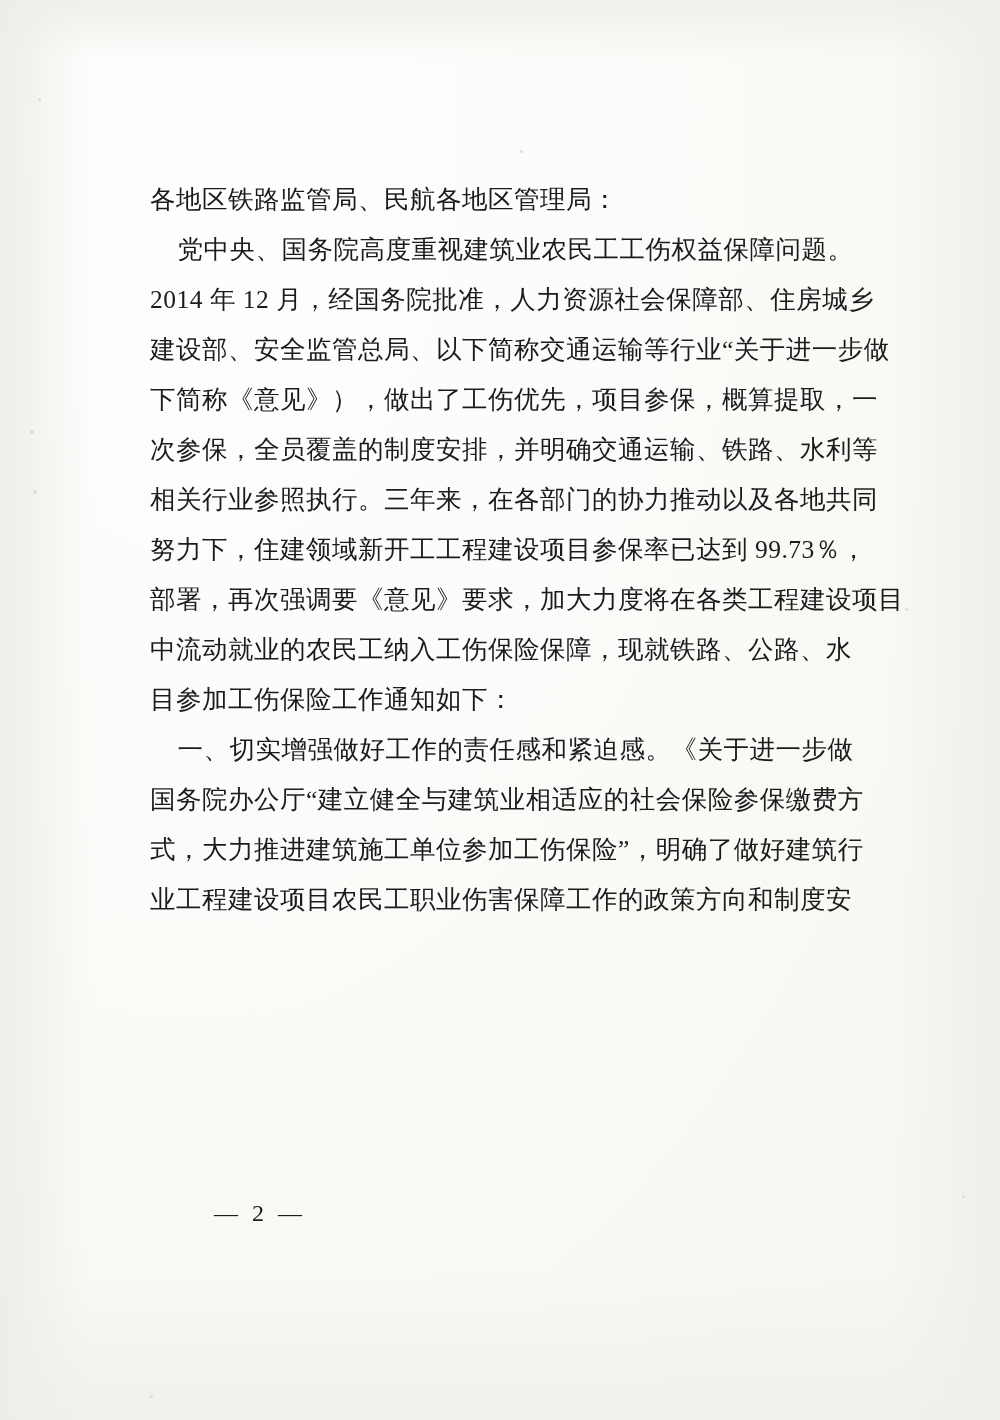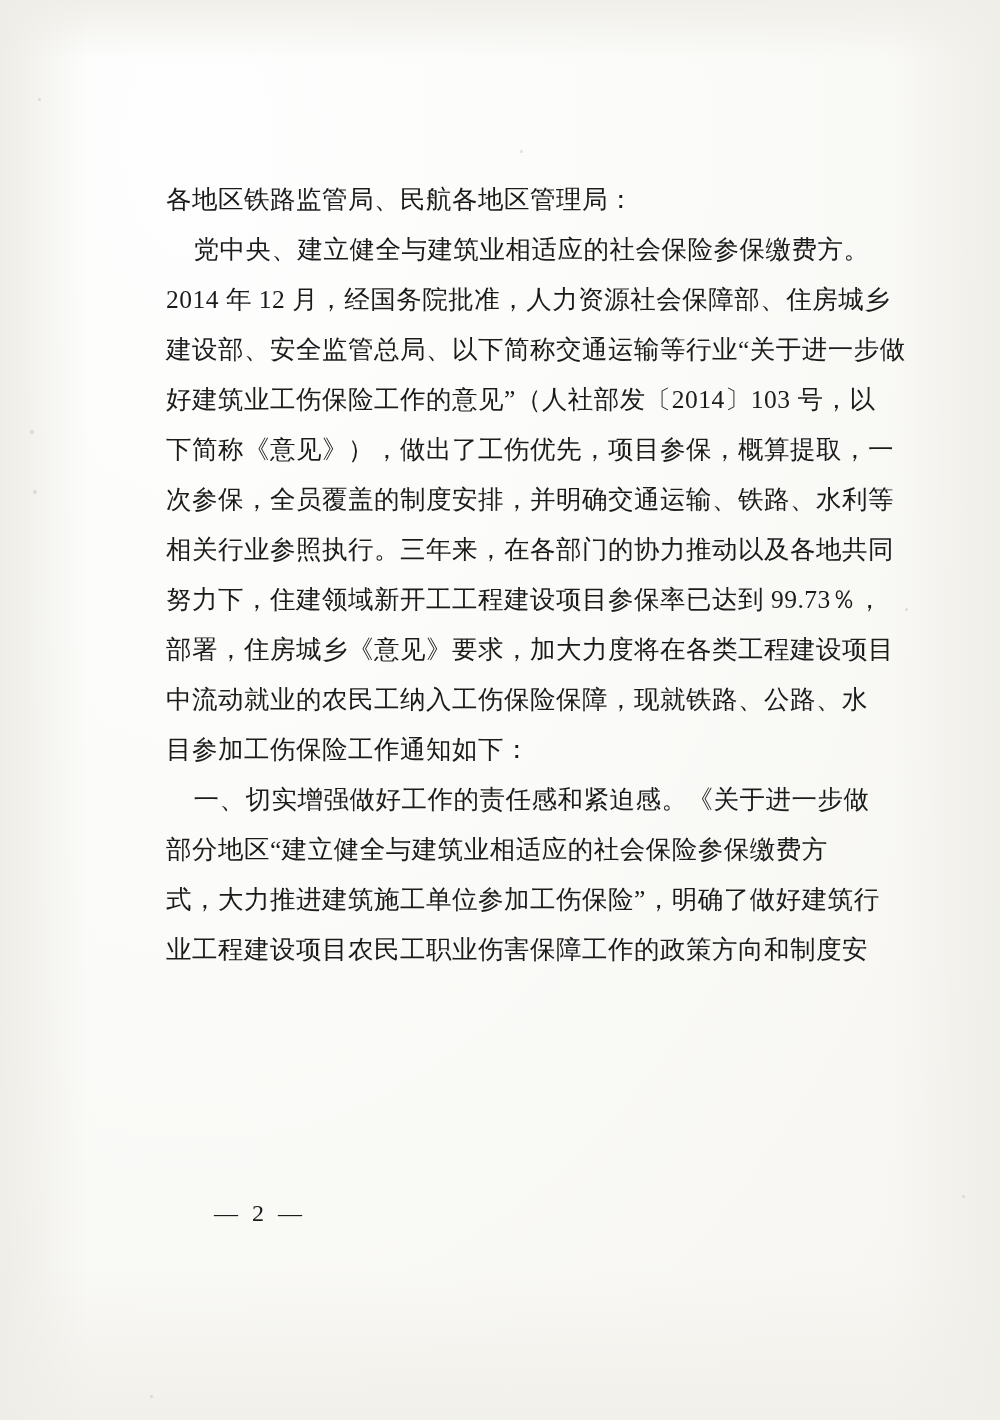--- a/index.html
+++ b/index.html
@@ -38,21 +38,20 @@
     width: 730px;
   }
 
   .doc-line {
     font-size: 25.5px;
     line-height: 50px;
     letter-spacing: 0.5px;
     color: #1b1b1b;
     white-space: pre;
     font-family: "Liberation Serif", "DejaVu Serif", serif;
-    margin-left: 16px;
   }
 
   .page-number {
     position: absolute;
     left: 0;
     top: 1200px;
     width: 1000px;
     text-align: center;
     font-size: 24px;
     letter-spacing: 4px;
@@ -96,33 +95,32 @@
   <div class="speck" style="left:38px;top:98px;width:3px;height:3px;"></div>
   <div class="speck" style="left:30px;top:430px;width:4px;height:4px;"></div>
   <div class="speck" style="left:33px;top:490px;width:4px;height:4px;"></div>
   <div class="speck" style="left:520px;top:150px;width:3px;height:3px;"></div>
   <div class="speck" style="left:905px;top:608px;width:3px;height:3px;"></div>
   <div class="speck" style="left:962px;top:1195px;width:3px;height:3px;"></div>
   <div class="speck" style="left:150px;top:1395px;width:3px;height:3px;"></div>
 
   <div class="content">
     <div class="doc-line">各地区铁路监管局、民航各地区管理局：</div>
-    <div class="doc-line">    党中央、建立健全与建筑业相适应的社会保险参保缴费方。</div>
+    <div class="doc-line">    党中央、国务院高度重视建筑业农民工工伤权益保障问题。</div>
     <div class="doc-line">2014 年 12 月，经国务院批准，人力资源社会保障部、住房城乡</div>
     <div class="doc-line">建设部、安全监管总局、以下简称交通运输等行业“关于进一步做</div>
-    <div class="doc-line">好建筑业工伤保险工作的意见”（人社部发〔2014〕103 号，以</div>
     <div class="doc-line">下简称《意见》），做出了工伤优先，项目参保，概算提取，一</div>
     <div class="doc-line">次参保，全员覆盖的制度安排，并明确交通运输、铁路、水利等</div>
     <div class="doc-line">相关行业参照执行。三年来，在各部门的协力推动以及各地共同</div>
     <div class="doc-line">努力下，住建领域新开工工程建设项目参保率已达到 99.73％，</div>
-    <div class="doc-line">部署，住房城乡《意见》要求，加大力度将在各类工程建设项目</div>
+    <div class="doc-line">部署，再次强调要《意见》要求，加大力度将在各类工程建设项目</div>
     <div class="doc-line">中流动就业的农民工纳入工伤保险保障，现就铁路、公路、水</div>
     <div class="doc-line">目参加工伤保险工作通知如下：</div>
     <div class="doc-line">    一、切实增强做好工作的责任感和紧迫感。《关于进一步做</div>
-    <div class="doc-line">部分地区“建立健全与建筑业相适应的社会保险参保缴费方</div>
+    <div class="doc-line">国务院办公厅“建立健全与建筑业相适应的社会保险参保缴费方</div>
     <div class="doc-line">式，大力推进建筑施工单位参加工伤保险”，明确了做好建筑行</div>
     <div class="doc-line">业工程建设项目农民工职业伤害保障工作的政策方向和制度安</div>
   </div>
 
   <div class="page-number">
     <span class="pn-inner">— 2 —</span>
   </div>
 
 </div>
 

